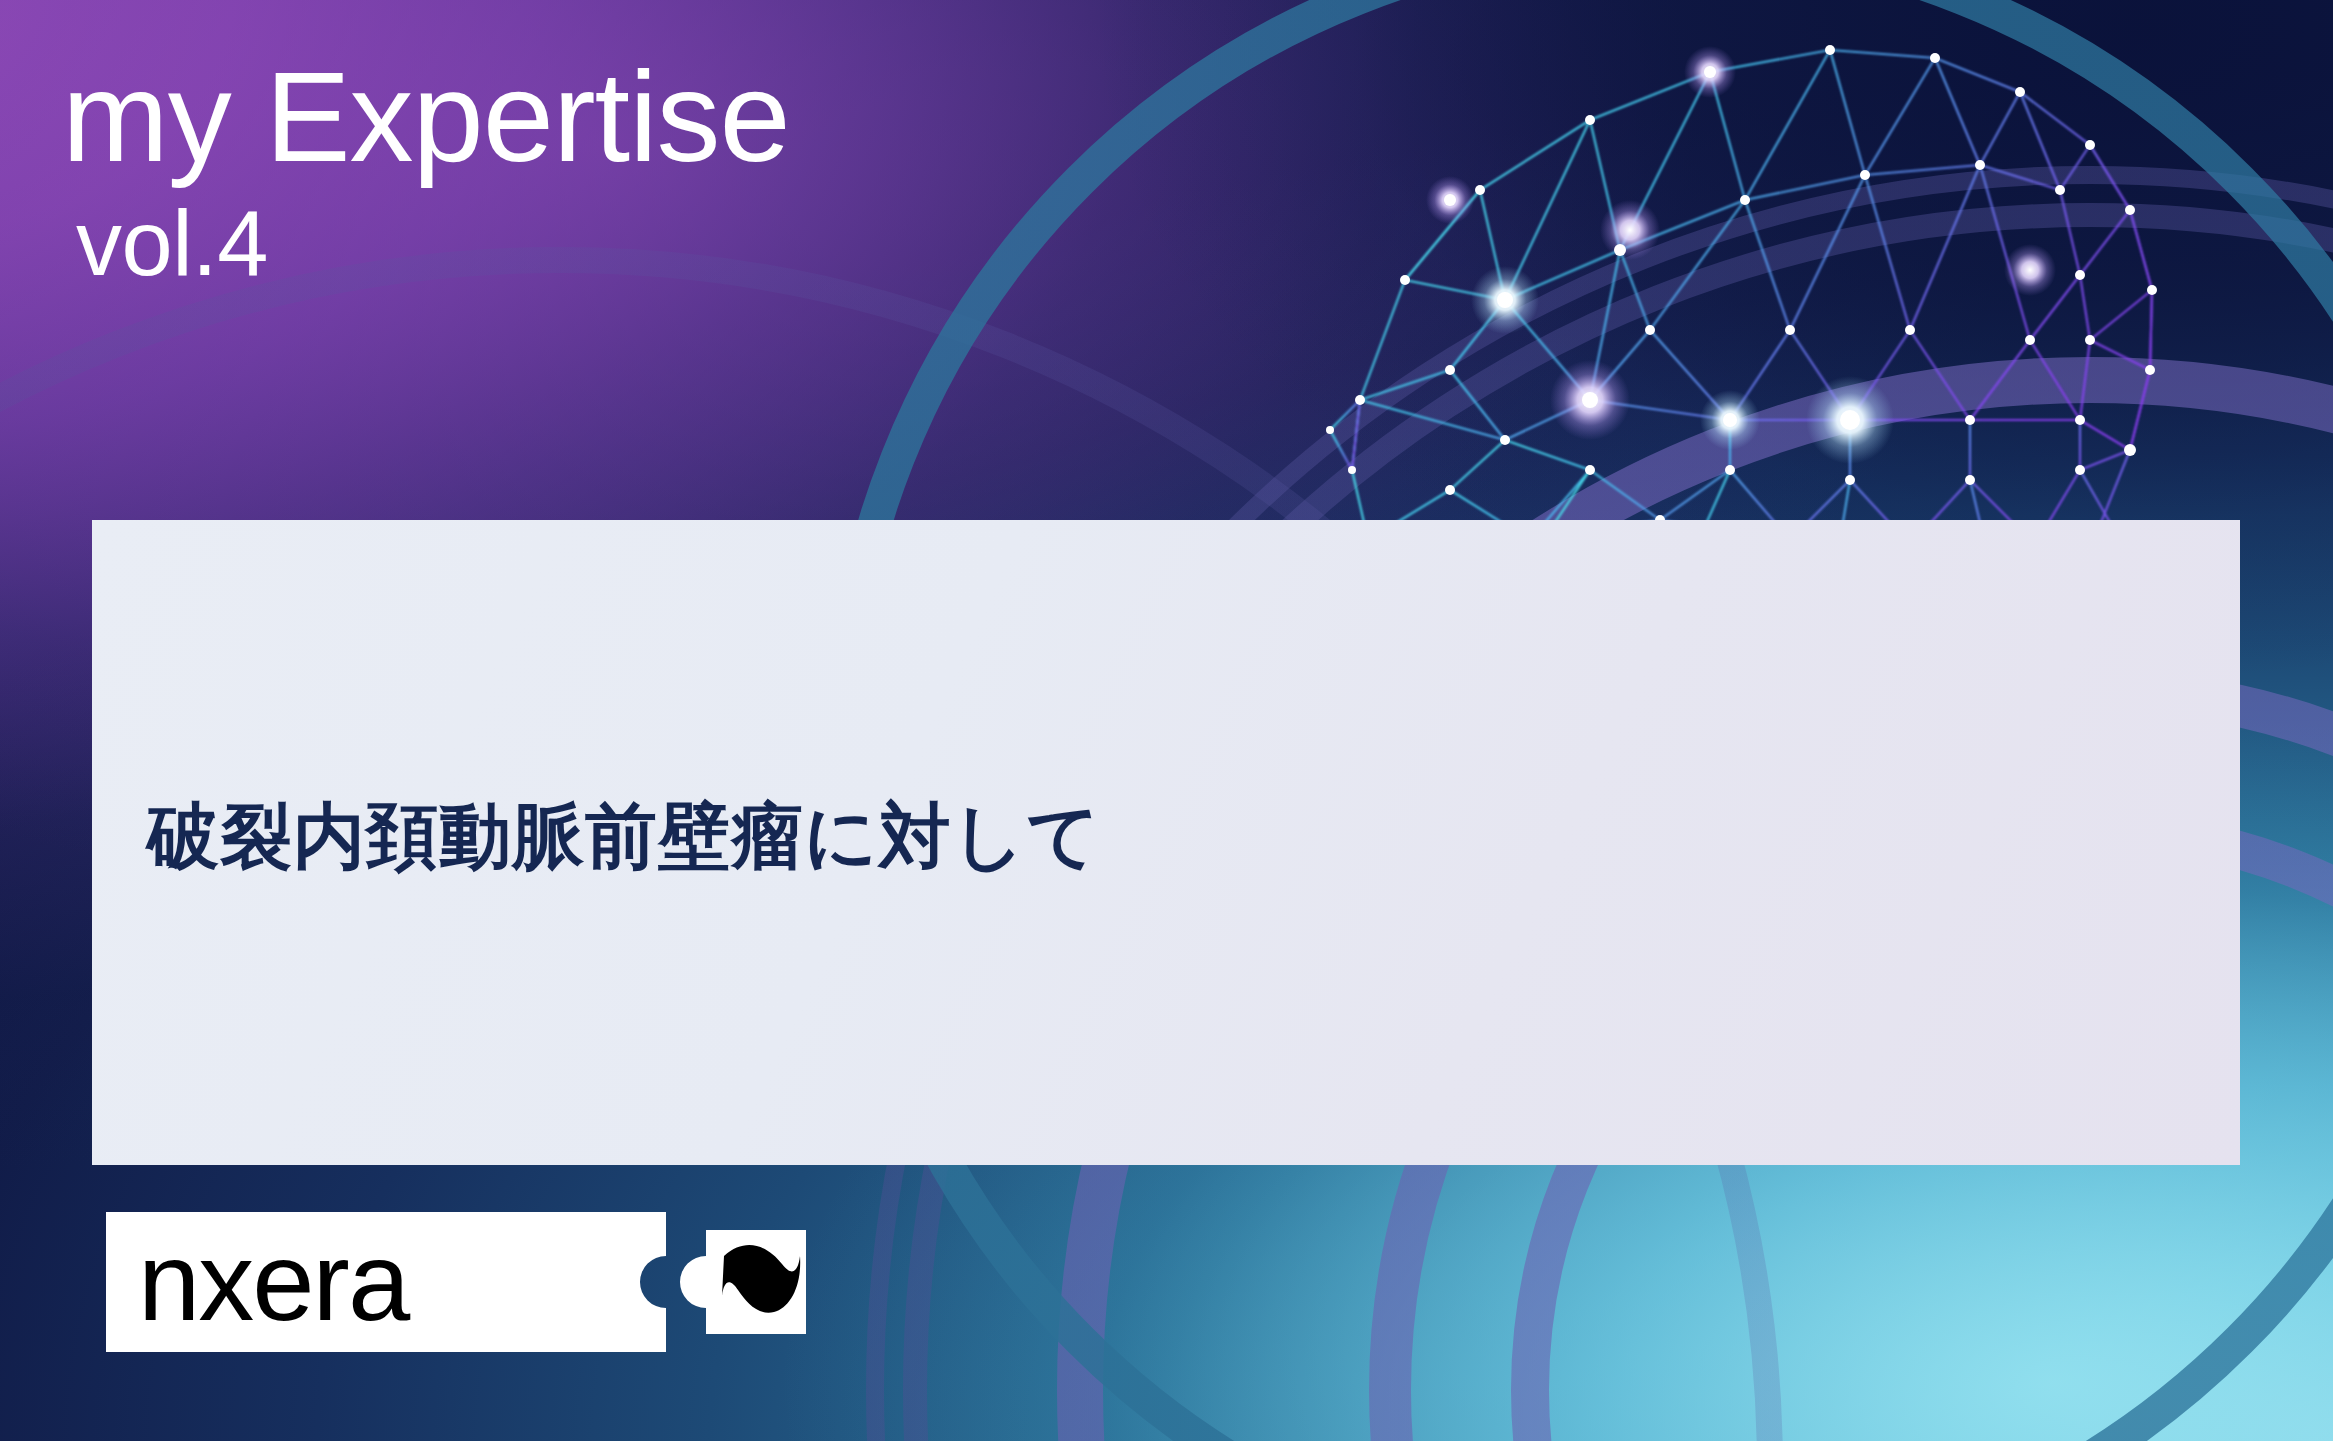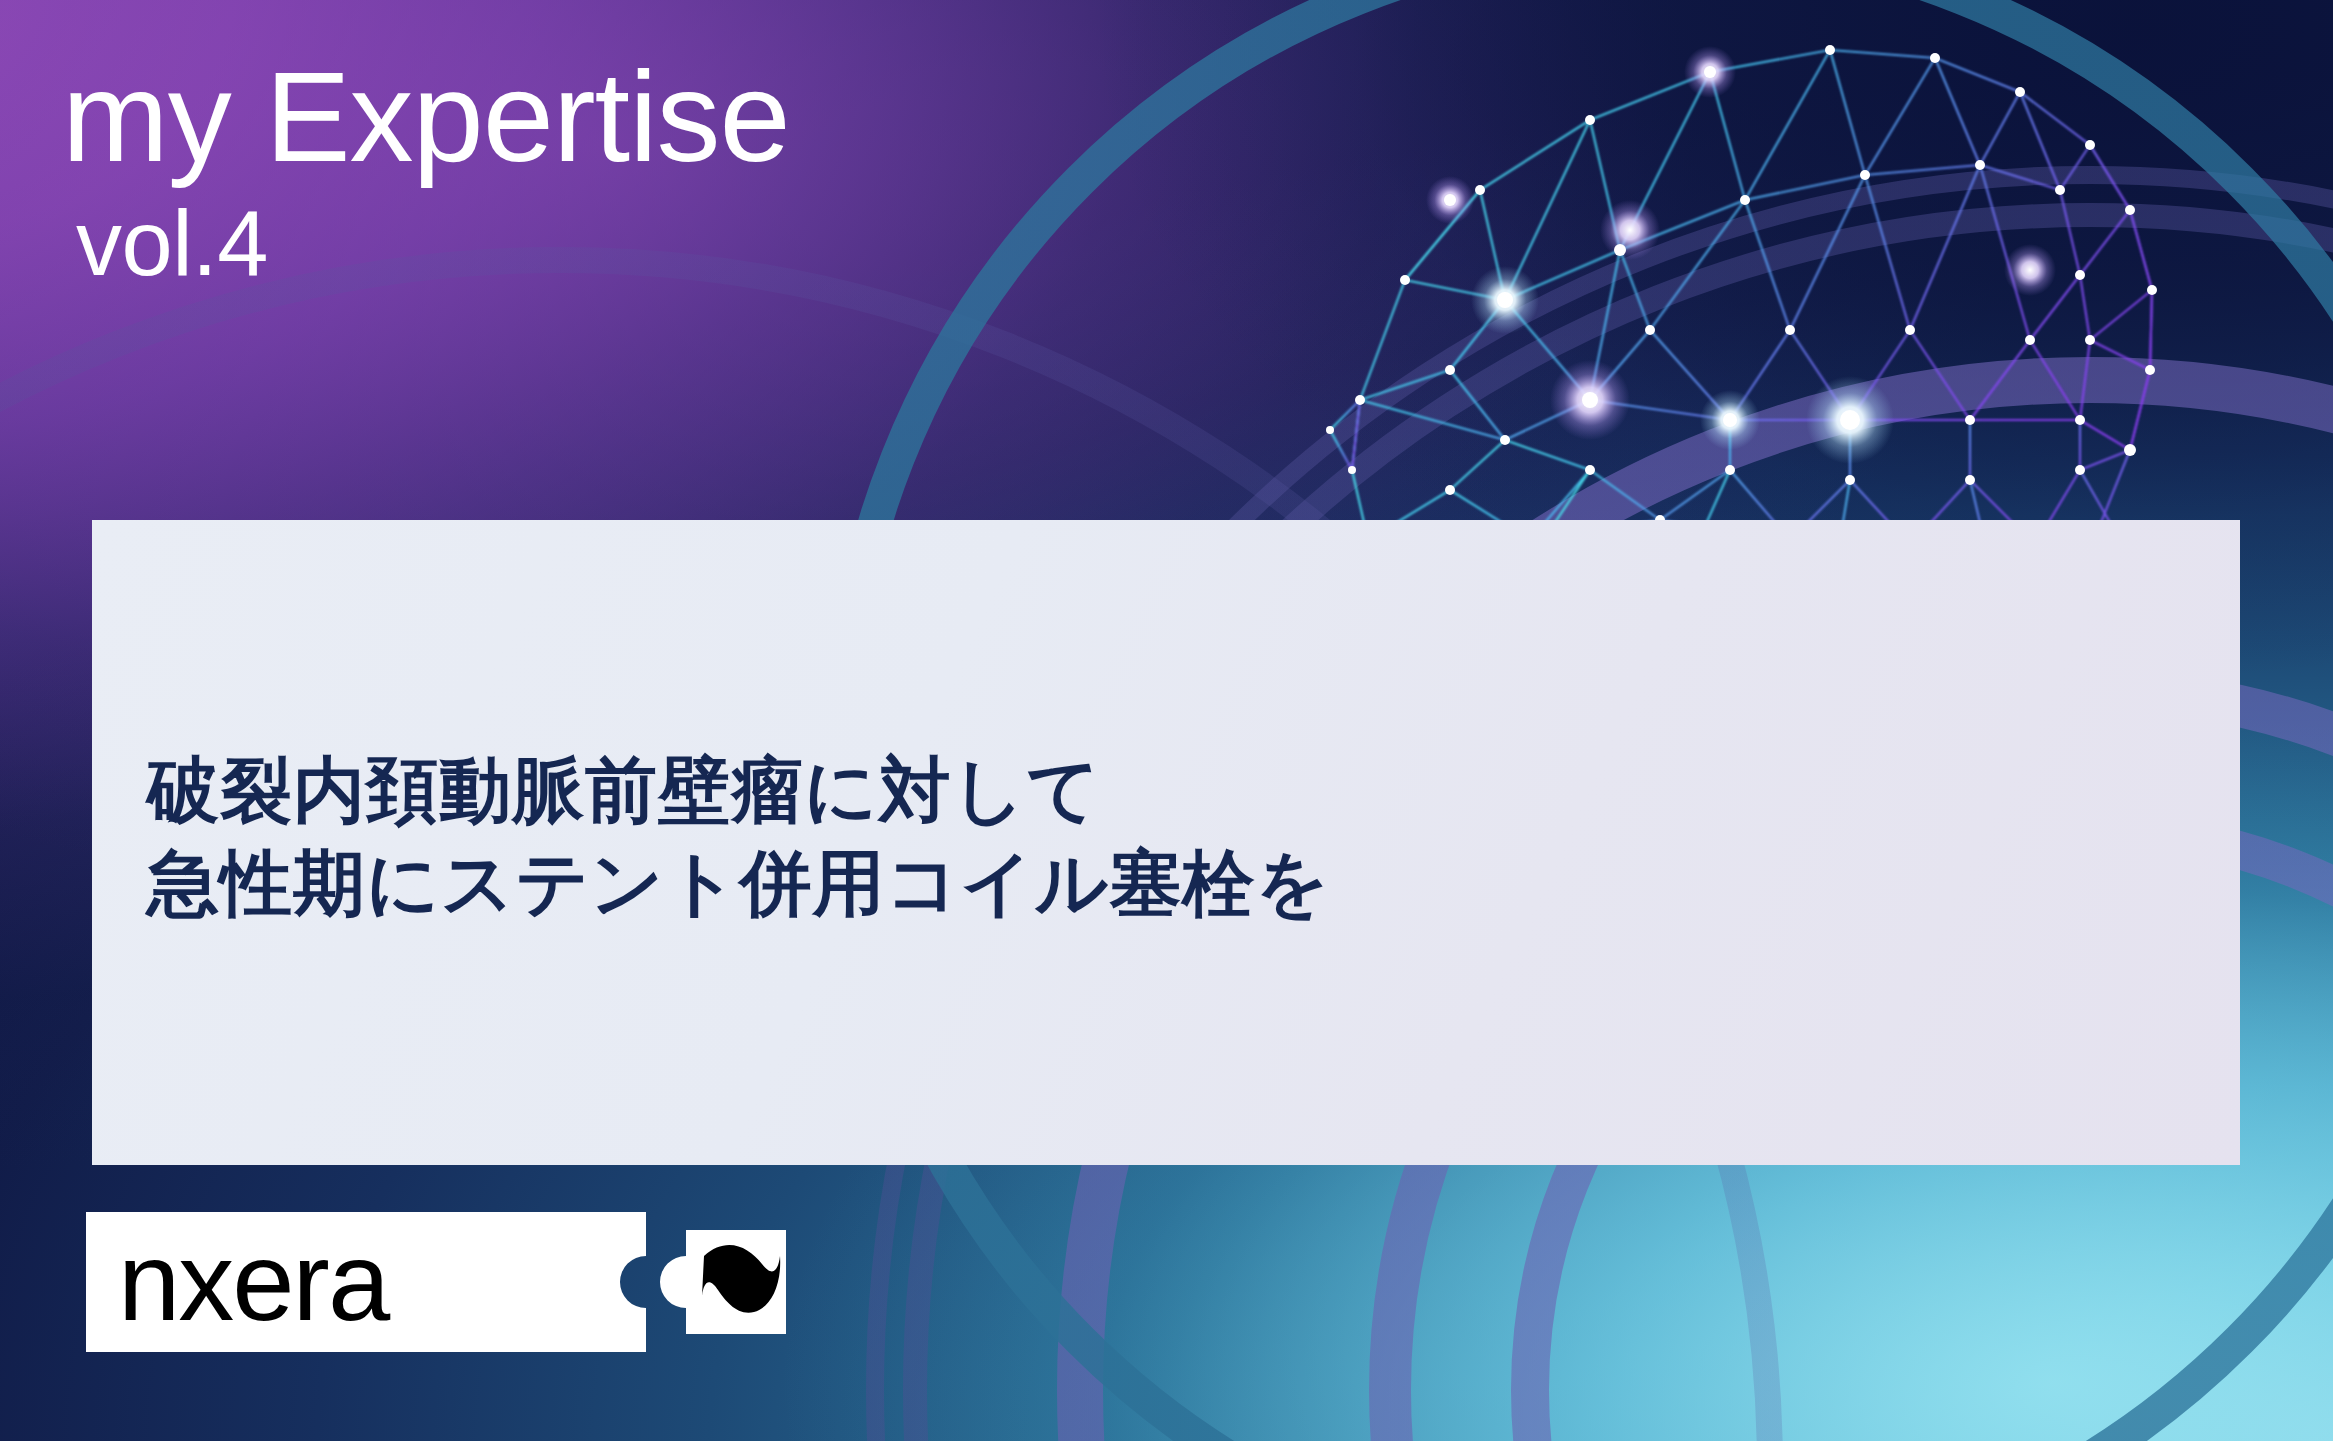--- a/index.html
+++ b/index.html
@@ -96,21 +96,21 @@
     font-size:72px;
     line-height:1.28;
     font-weight:700;
     letter-spacing:1px;
     white-space:nowrap;
   }
 
   
   .logo{
     position:absolute;
-    left:86px; top:1212px;
+    left:106px; top:1212px;
     z-index:9;
     display:block;
   }
 
   
   .kouhen{
     position:absolute;
     right:108px; bottom:54px;
     color:#0f3a6b;
     font-size:148px;
@@ -324,21 +324,20 @@
   </div>
 
   <div class="title-block">
     <div class="title-main">my Expertise</div>
     <div class="title-vol">vol.4</div>
   </div>
 
   <div class="panel">
     <div class="panel-inner">
       <div class="panel-line">破裂内頚動脈前壁瘤に対して</div>
-      <div class="panel-line">急性期にステント併用コイル塞栓を</div>
     </div>
   </div>
 
   <div class="logo">
     <svg width="700" height="140" viewBox="0 0 700 140" aria-hidden="true">
 
       <path d="M0 0 H560 V44 A26 26 0 0 0 560 96 V140 H0 Z" fill="#ffffff"></path>
 
       <path d="M600 18 H700 V122 H600 V96 A26 26 0 0 1 600 44 Z" fill="#ffffff"></path>
 

